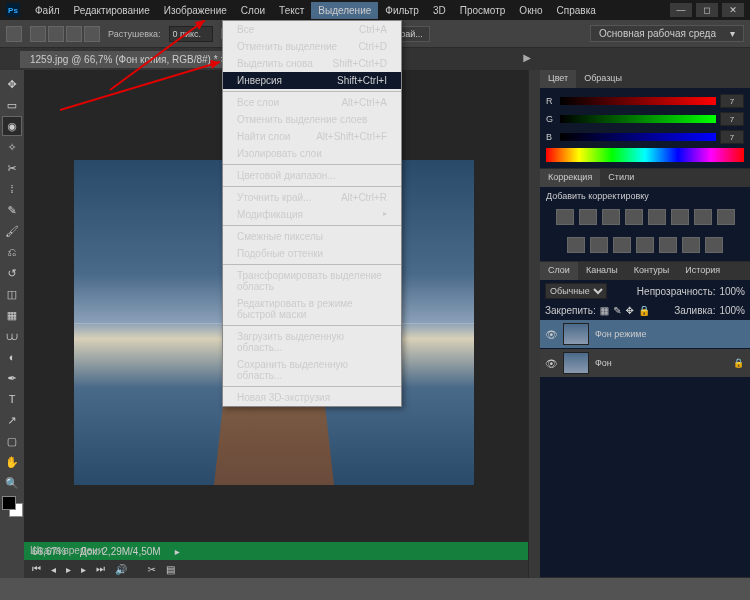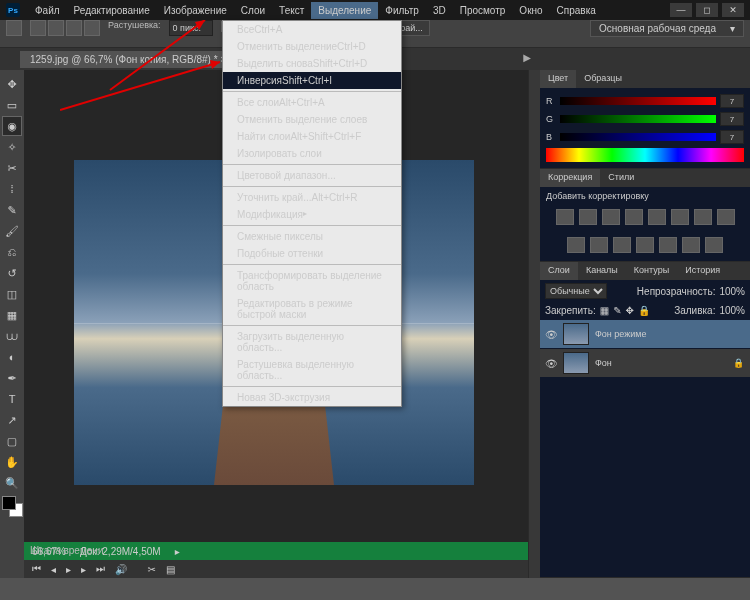--- a/index.html
+++ b/index.html
@@ -4,21 +4,21 @@
 <style>
 *{margin:0;padding:0;box-sizing:border-box;font-family:Arial,sans-serif;font-size:10px;color:#ccc;user-select:none}
 body{background:#535353;width:750px;height:600px;overflow:hidden;position:relative}
 .titlebar{height:20px;background:#1a1a1a;display:flex;align-items:center;padding:0 6px}
 .ps-logo{width:14px;height:14px;background:#001e36;color:#31a8ff;font-weight:bold;font-size:8px;display:flex;align-items:center;justify-content:center;border-radius:2px;margin-right:8px}
 .menubar{display:flex;gap:0}
 .menu-item{padding:3px 7px;cursor:pointer}
 .menu-item.active{background:#4a6a8a}
 .win-controls{margin-left:auto;display:flex;gap:4px}
 .win-btn{width:22px;height:14px;background:#3a3a3a;display:flex;align-items:center;justify-content:center;font-size:9px}
-.toolbar-options{height:28px;background:#424242;border-bottom:1px solid #2a2a2a;display:flex;align-items:flex-start;padding:0 6px;gap:8px}
+.toolbar-options{height:28px;background:#424242;border-bottom:1px solid #2a2a2a;display:flex;align-items:center;padding:0 6px;gap:8px}
 .tool-ico{width:16px;height:16px;background:#555;border:1px solid #666}
 .opt-label{font-size:9px;color:#bbb}
 .opt-input{width:44px;height:16px;background:#333;border:1px solid #222;color:#ccc;font-size:9px;padding:0 3px}
 .opt-btn{padding:2px 6px;background:#3a3a3a;border:1px solid #555;font-size:9px}
 .workspace-sel{margin-left:auto;padding:2px 8px;background:#3a3a3a;border:1px solid #555;font-size:9px;display:flex;align-items:center;gap:14px}
 .doc-tab-row{height:22px;background:#333;display:flex;align-items:center;padding-left:20px}
 .doc-tab{padding:3px 10px;background:#535353;font-size:9px}
 .main{display:flex;height:508px}
 .tools-left{width:24px;background:#424242;display:flex;flex-direction:column;padding-top:4px;gap:1px}
 .tool{width:20px;height:20px;margin:0 auto;display:flex;align-items:center;justify-content:center;font-size:11px;cursor:pointer}
@@ -53,21 +53,21 @@
 .adj-ico{width:18px;height:16px;background:#555;border:1px solid #666}
 .layers-opts{display:flex;align-items:center;gap:4px;padding:3px 5px;font-size:9px}
 .layers-opts select{background:#333;border:1px solid #222;color:#ccc;font-size:9px;height:16px}
 .layer-row{display:flex;align-items:center;padding:3px 5px;gap:6px;background:#4a6a8a;margin:1px 0;height:28px}
 .layer-row.bg{background:#3a3a3a}
 .layer-eye{width:12px;font-size:10px}
 .layer-thumb{width:26px;height:22px;background:linear-gradient(#4a6a8a,#8a9ab0);border:1px solid #222}
 .layer-name{font-size:9px}
 .layer-lock{margin-left:auto;font-size:9px}
 .dropdown{position:absolute;left:222px;top:20px;width:180px;background:#eaeaea;border:1px solid #888;box-shadow:2px 2px 6px rgba(0,0,0,0.4);z-index:100}
-.dd-item{display:flex;justify-content:flex-start;padding:3px 14px;font-size:10px;color:#222;cursor:pointer}
+.dd-item{display:flex;justify-content:space-between;padding:3px 14px;font-size:10px;color:#222;cursor:pointer}
 .dd-item.disabled{color:#999}
 .dd-item.highlight{background:#0f172a;color:#fff}
 .dd-sep{height:1px;background:#bbb;margin:2px 0}
 .dd-arrow{font-size:8px}
 .arrow-annotation{position:absolute;left:60px;top:20px;pointer-events:none;z-index:99}
 .play-btn{position:absolute;right:214px;top:48px;width:18px;height:18px;background:#333;color:#aaa;display:flex;align-items:center;justify-content:center}
 .swatch-pair{display:flex;flex-direction:column;gap:0;margin-left:2px;margin-top:2px}
 .swatch{width:14px;height:14px;border:1px solid #888}
 .swatch.fg{background:#000;z-index:1}
 .swatch.bgc{background:#fff;margin-top:-7px;margin-left:7px}
@@ -344,21 +344,21 @@
     <div class="dd-item">
       <span>Редактировать в режиме быстрой маски</span>
       <span></span>
     </div>
     <div class="dd-sep"></div>
     <div class="dd-item">
       <span>Загрузить выделенную область...</span>
       <span></span>
     </div>
     <div class="dd-item">
-      <span>Растушевка выделенную область...</span>
+      <span>Сохранить выделенную область...</span>
       <span></span>
     </div>
     <div class="dd-sep"></div>
     <div class="dd-item">
       <span>Новая 3D-экструзия</span>
       <span></span>
     </div>
   </div>
 
 <svg class="arrow-annotation" width="180" height="100">

